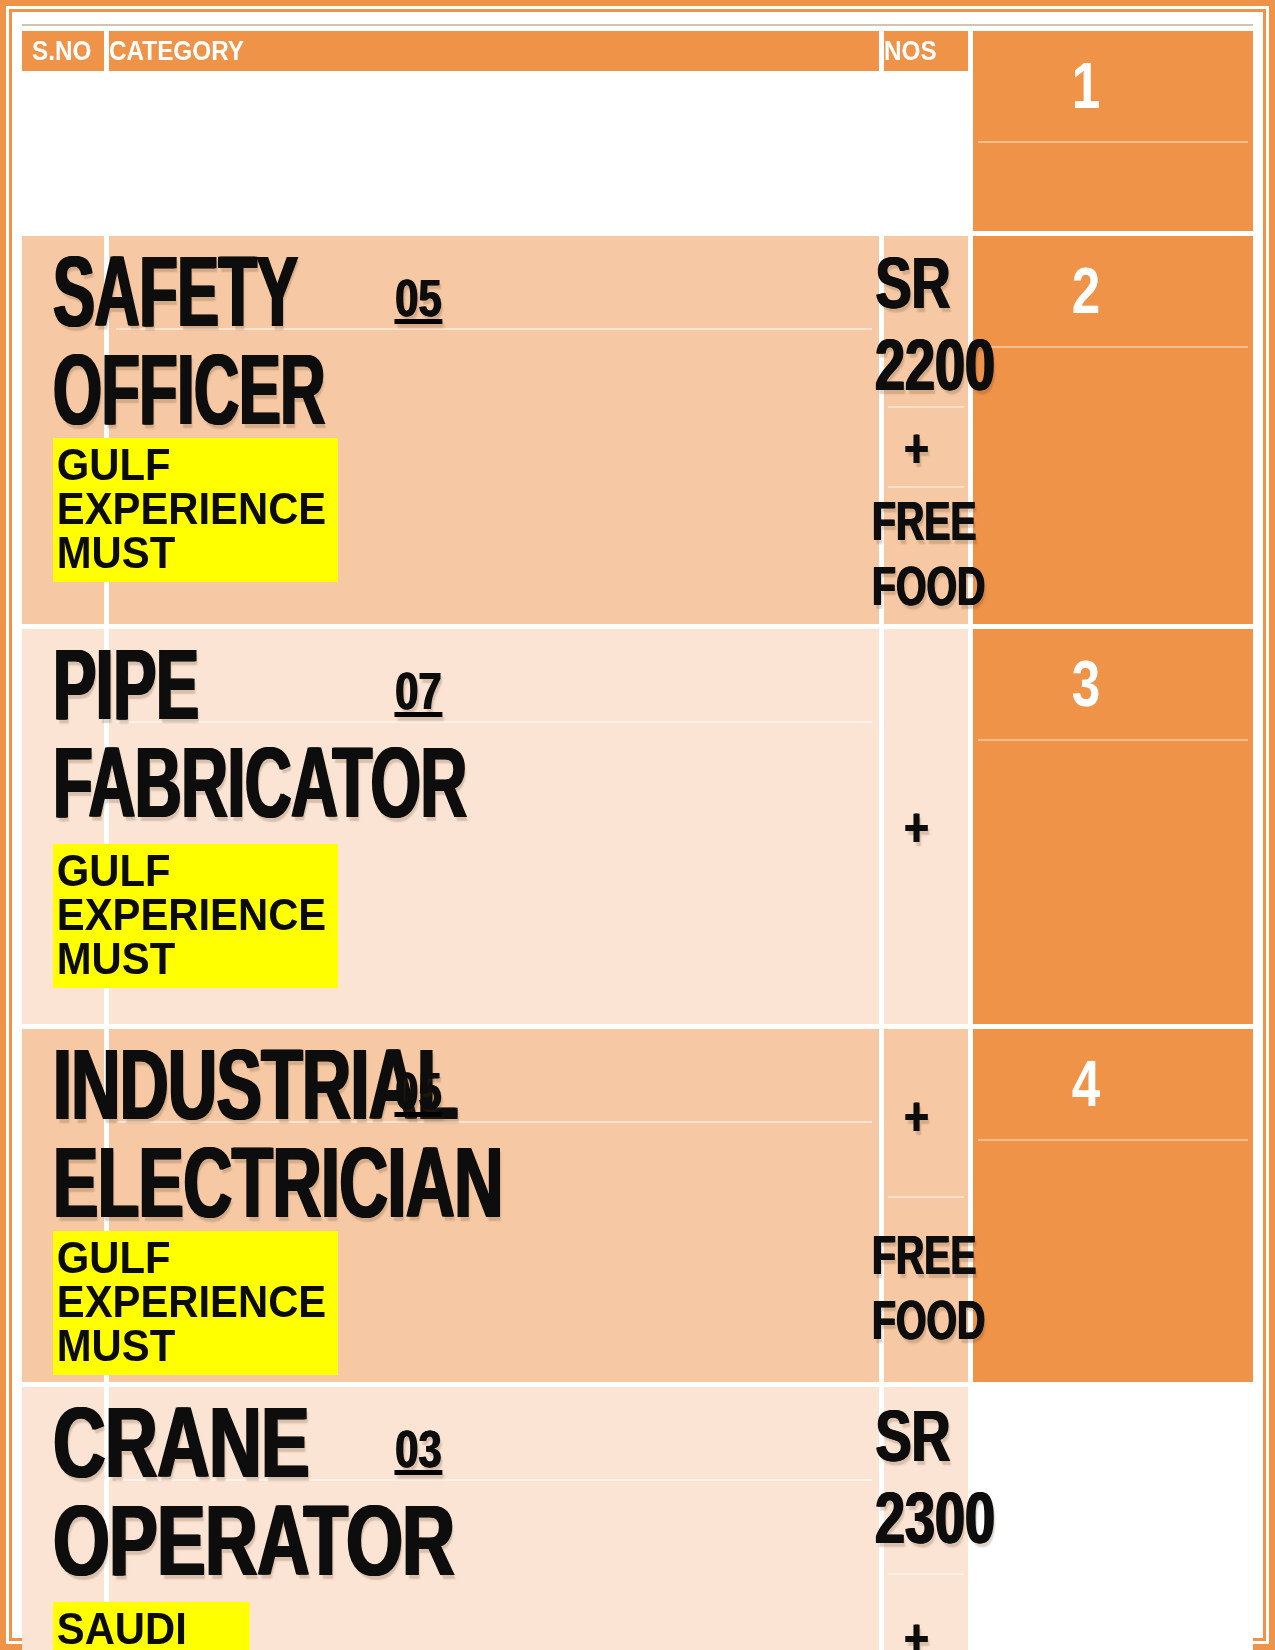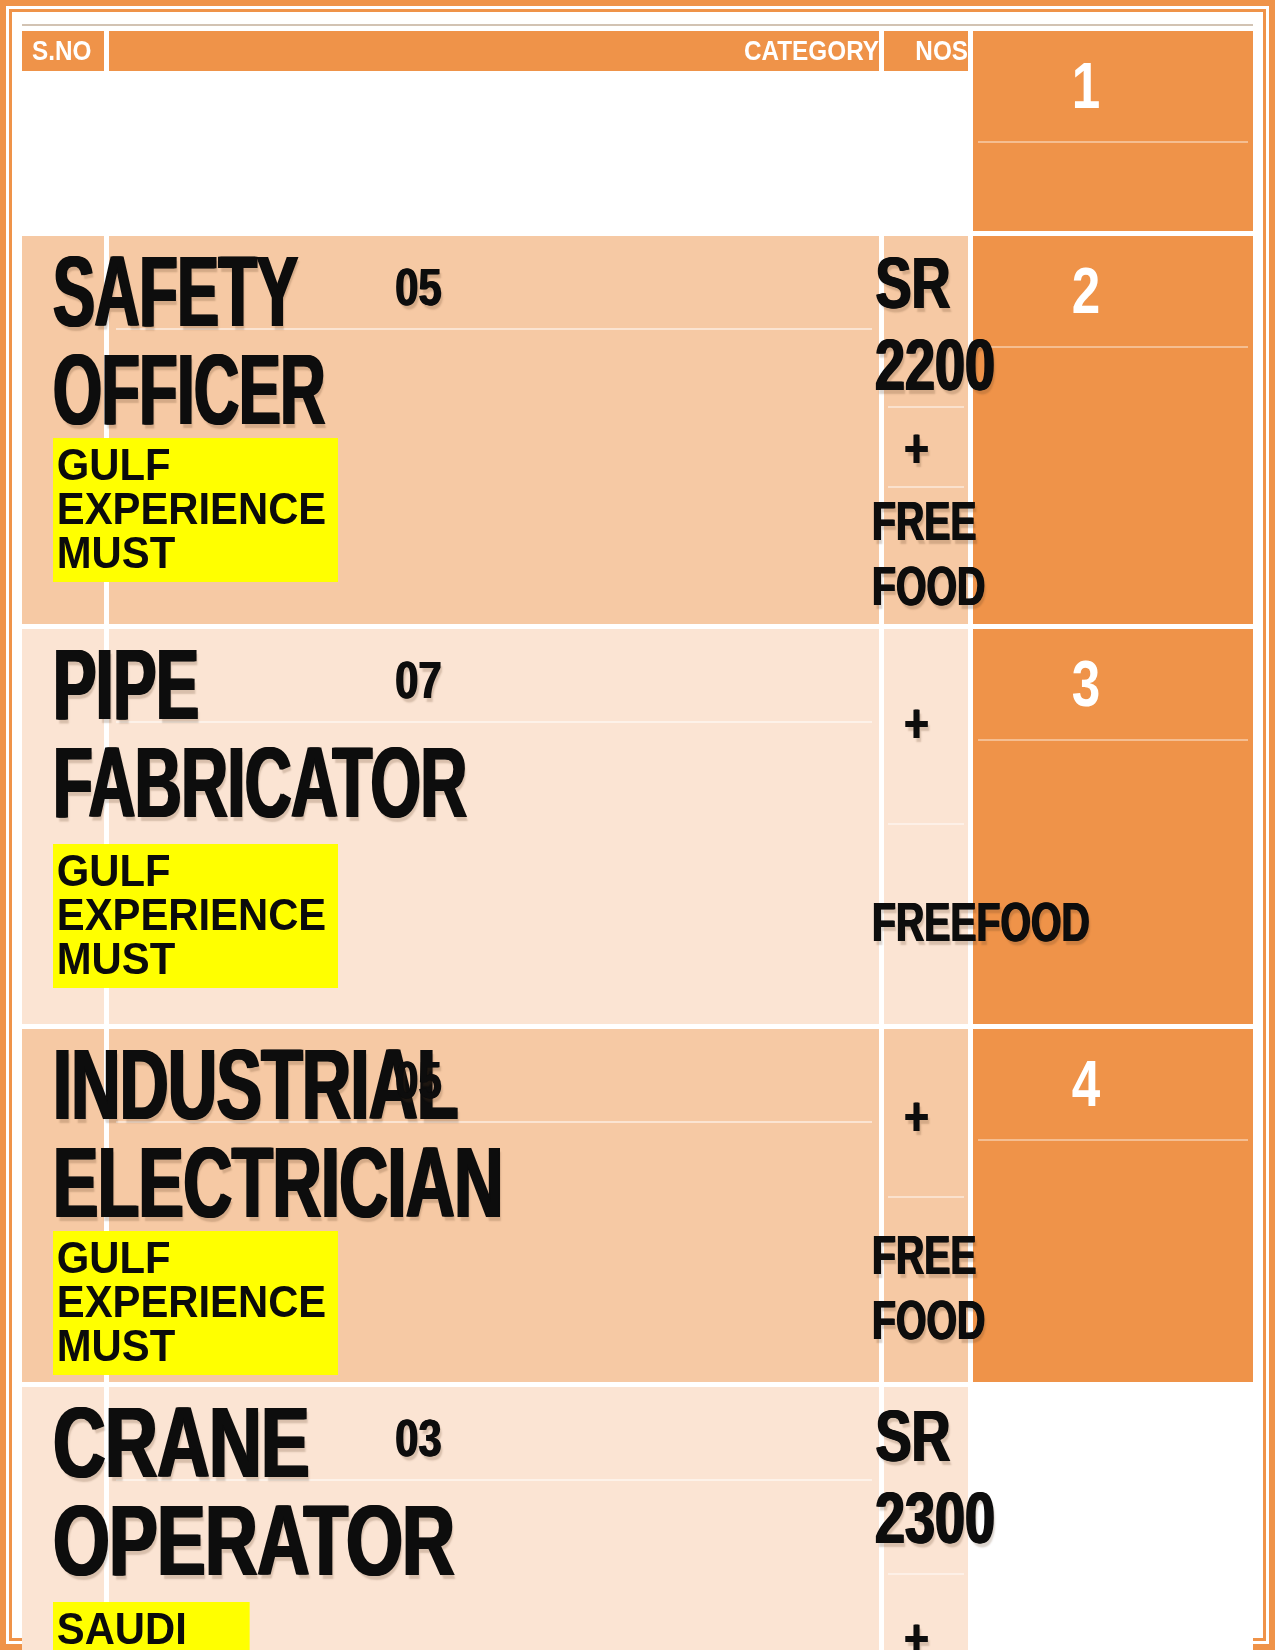--- a/index.html
+++ b/index.html
@@ -23,21 +23,21 @@
   .header-panel{ height:240px; background:#EF9349; padding-top:16px; }
   .title-line{ font-weight:bold; color:#121212; text-align:center; font-size:106px; line-height:1.12; letter-spacing:0; white-space:nowrap; }
 
   .sep{ height:9px; background:linear-gradient(#ffffff 0 2px, #d2c3b3 2px 4px, #ffffff 4px 100%); }
 
   
   .jobs-table{
     display:grid; grid-template-columns:82px 770px 84px 280px; gap:5px;
     background:#ffffff;
   }
-  .th{ background:#EF9349; color:#ffffff; font-weight:bold; font-size:27px; line-height:40px; height:40px; text-align:right; }
+  .th{ background:#EF9349; color:#ffffff; font-weight:bold; font-size:27px; line-height:40px; height:40px; text-align:left; }
   .th-sno{ text-align:left; padding-left:10px; }
 
   .cell{ background:#F6C9A4; }
   .cell.light{ background:#FBE4D3;gap:13px; }
   .cell.sno{ background:#EF9349; }
 
   .r1{ min-height:200px; } .r2{ min-height:196px; } .r3{ min-height:258px; } .r4{ min-height:226px; }
 
   .sno-inner{ height:112px; margin:0 5px; display:flex; align-items:center; justify-content:center;
               border-bottom:2px solid rgba(255,255,255,.40); }
@@ -53,22 +53,22 @@
   .job-req{ margin-top:auto; --s:.95; font-weight:bold; font-size:44px; color:#0b0b0b; text-align:left; }
   .req-line{ line-height:1.0; margin-top:7px; }
   .req-line:first-child{ margin-top:0; }
   .req-line:has(.hl:empty){ display:none; }
   .hl{ display:inline-block; background:#FFFF00; padding:5px 12px 7px 4px; }
   .hl:empty{ display:none; }
   .row-a .job-req{ margin-bottom:42px; } .row-b .job-req{ margin-bottom:36px; }
   .row-c .job-req{ margin-bottom:7px;  } .row-d .job-req{ margin-bottom:4px; }
 
   .nos{ padding-top:8px; }
-  .nos-inner{ height:86px; margin:0 7px; display:flex; align-items:center; justify-content:center;
-              border-bottom:2px solid rgba(255,255,255,.5); }
+  .nos-inner{ height:86px; margin:0 7px; display:flex; align-items:flex-end; justify-content:center;
+              border-bottom:2px solid rgba(255,255,255,.5);text-decoration:underline; }
   .nos-num{ font-weight:bold; font-size:52px; color:#0d0d0d; text-align:center; padding-top:2px; }
 
   .salary{ display:flex; flex-direction:column; padding:6px 4px 6px 4px;justify-content:flex-end; }
   .seg{ display:flex; align-items:center; justify-content:center; }
   .seg + .seg{ border-top:2px solid rgba(255,255,255,.45); }
   .seg-a{ flex:1.35; } .seg-p{ flex:1; } .seg-e{ flex:1.1; }
   .sal-amt{ font-weight:bold; font-size:72px; color:#0d0d0d; text-align:center; --s:.75; }
   .sal-plus{ font-weight:bold; font-size:56px; color:#0d0d0d; text-align:center; --s:.75; }
   .sal-extra{ font-weight:bold; font-size:56px; color:#0d0d0d; text-align:center; --s:.70; }
 </style>
@@ -136,23 +136,20 @@
     </div>
     <div class="cell light nos r2">
         <div class="nos-inner">
           <span class="nos-num fat cx" style="--s:.8">07</span>
         </div>
       </div>
     <div class="cell light salary r2">
       <div class="seg seg-p">
           <span class="sal-plus fat cx">+</span>
         </div>
-      <div class="seg seg-e">
-          <span class="sal-extra fat cx">FREEFOOD</span>
-        </div>
     </div>
 
     <div class="cell sno r3">
         <div class="sno-inner">
           <span class="sno-num cx" style="--s:.8">3</span>
         </div>
       </div>
     <div class="cell cat r3 row-c">
       <div class="job-title fat cx">
           <span class="t-line">INDUSTRIAL</span>

